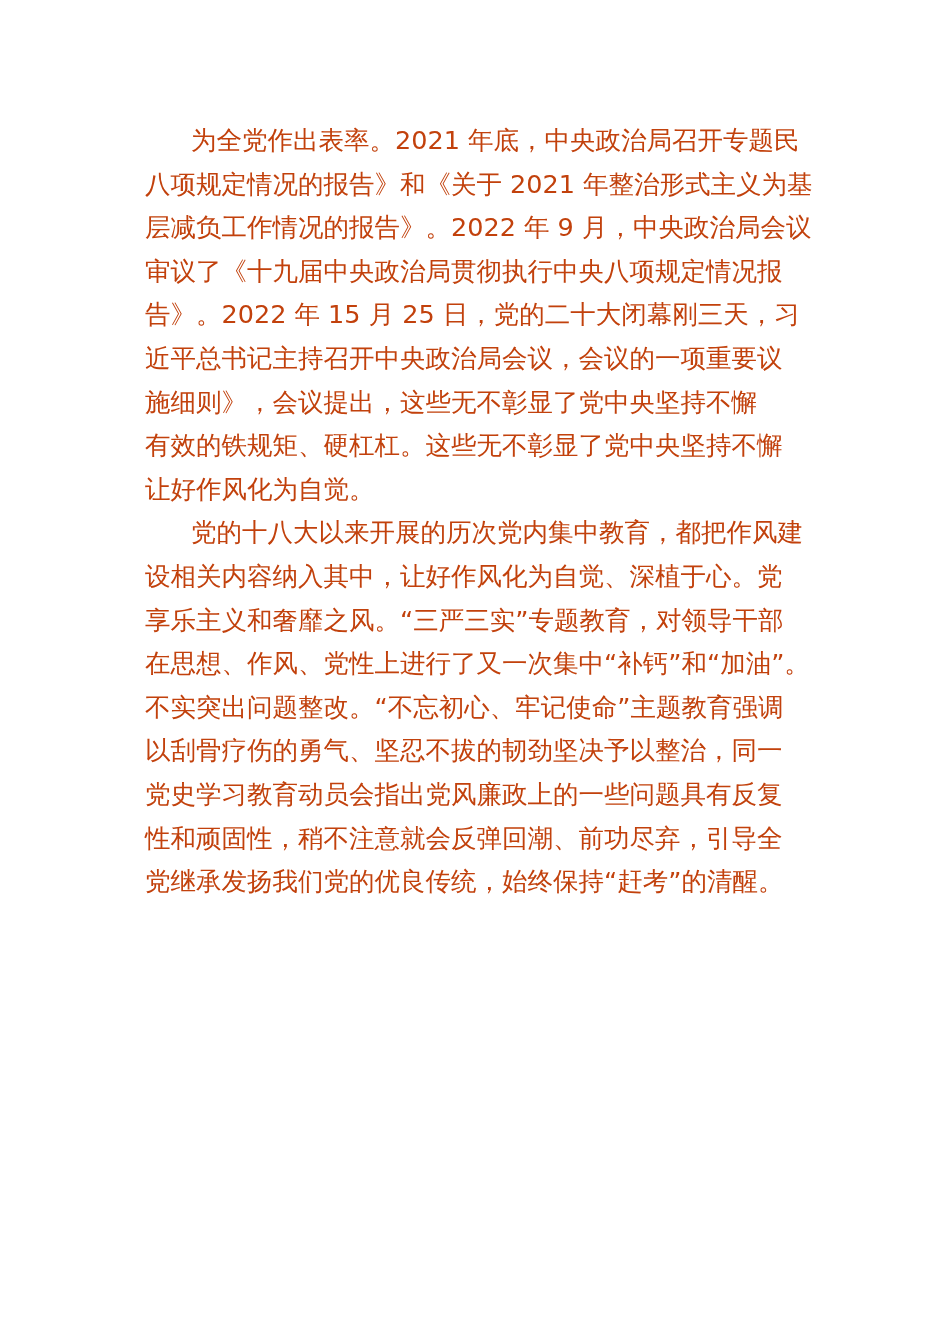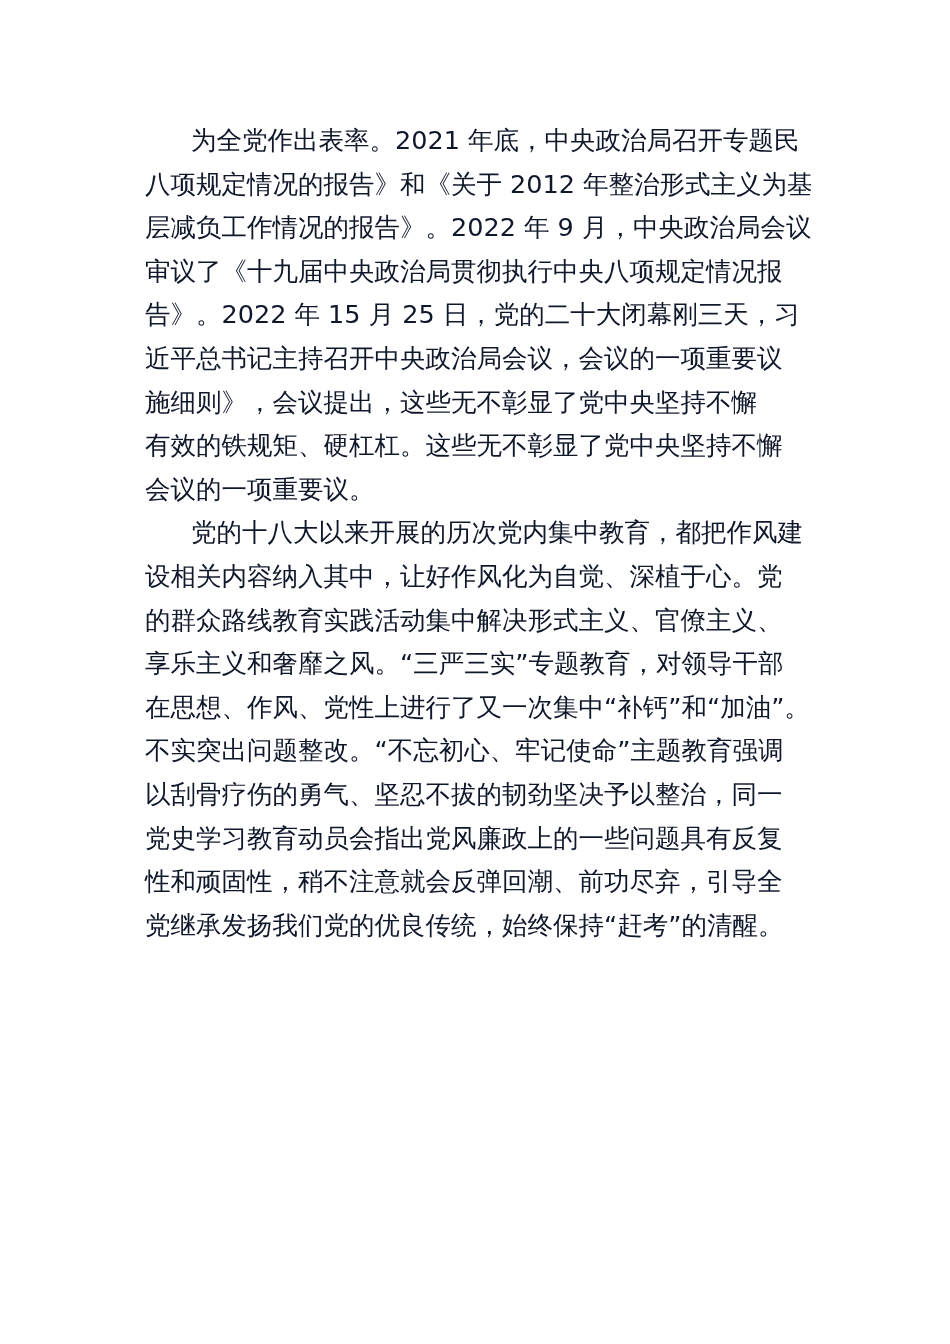--- a/index.html
+++ b/index.html
@@ -5,41 +5,40 @@
   html, body { margin: 0; padding: 0; background: #ffffff; }
   body { width: 950px; height: 1344px; position: relative; overflow: hidden; }
   .page {
     position: absolute;
     left: 145px;
     top: 119px;
     width: 670px;
     font-family: "DejaVu Sans", sans-serif;
     font-size: 25.5px;
     line-height: 43.6px;
-    color: #0f172a;
+    color: #c2410c;
   }
   .line { white-space: nowrap; height: 43.6px; }
   .indent { padding-left: 46px; }
 </style>
 </head>
 <body>
 
 <div class="page">
   <div class="line indent">为全党作出表率。2021 年底，中央政治局召开专题民</div>
-  <div class="line">八项规定情况的报告》和《关于 2012 年整治形式主义为基</div>
+  <div class="line">八项规定情况的报告》和《关于 2021 年整治形式主义为基</div>
   <div class="line">层减负工作情况的报告》。2022 年 9 月，中央政治局会议</div>
   <div class="line">审议了《十九届中央政治局贯彻执行中央八项规定情况报</div>
   <div class="line">告》。2022 年 15 月 25 日，党的二十大闭幕刚三天，习</div>
   <div class="line">近平总书记主持召开中央政治局会议，会议的一项重要议</div>
   <div class="line">施细则》，会议提出，这些无不彰显了党中央坚持不懈</div>
   <div class="line">有效的铁规矩、硬杠杠。这些无不彰显了党中央坚持不懈</div>
-  <div class="line">会议的一项重要议。</div>
+  <div class="line">让好作风化为自觉。</div>
   <div class="line indent">党的十八大以来开展的历次党内集中教育，都把作风建</div>
   <div class="line">设相关内容纳入其中，让好作风化为自觉、深植于心。党</div>
-  <div class="line">的群众路线教育实践活动集中解决形式主义、官僚主义、</div>
   <div class="line">享乐主义和奢靡之风。“三严三实”专题教育，对领导干部</div>
   <div class="line">在思想、作风、党性上进行了又一次集中“补钙”和“加油”。</div>
   <div class="line">不实突出问题整改。“不忘初心、牢记使命”主题教育强调</div>
   <div class="line">以刮骨疗伤的勇气、坚忍不拔的韧劲坚决予以整治，同一</div>
   <div class="line">党史学习教育动员会指出党风廉政上的一些问题具有反复</div>
   <div class="line">性和顽固性，稍不注意就会反弹回潮、前功尽弃，引导全</div>
   <div class="line">党继承发扬我们党的优良传统，始终保持“赶考”的清醒。</div>
 </div>
 
 </body></html>

